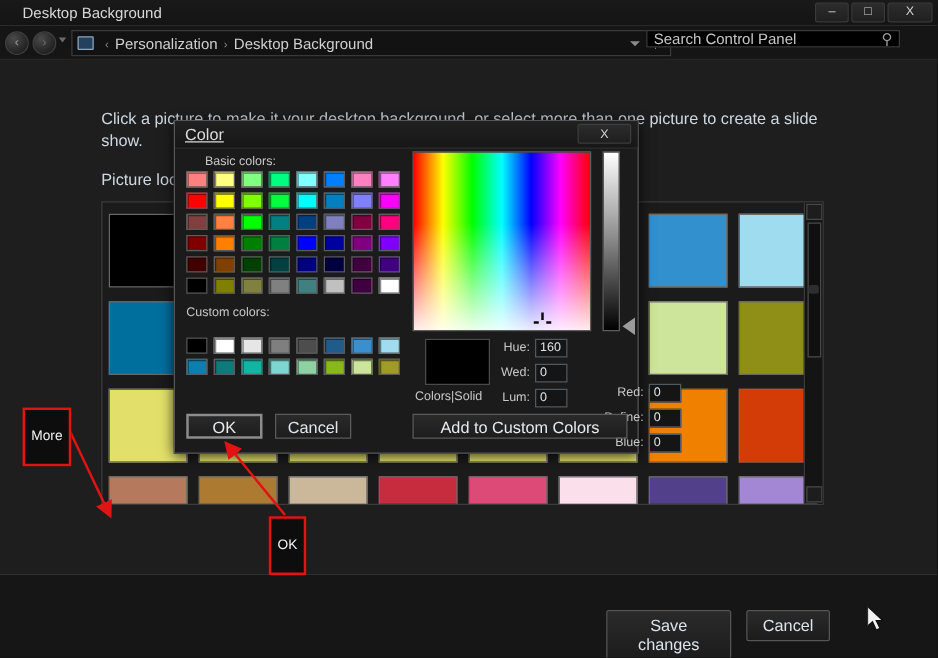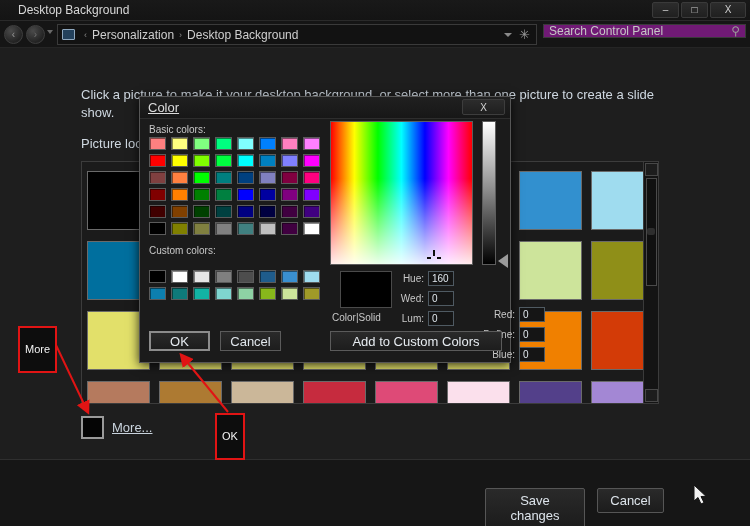--- a/index.html
+++ b/index.html
@@ -75,22 +75,22 @@
   .crumb-sep { color: #888; font-size: 9px; margin: 0 5px; }
   .crumb { color: #cfcfcf; font-size: 12px; white-space: nowrap; }
   .addr-right { margin-left: auto; display: flex; align-items: center; gap: 7px; padding-right:2px;}
   .addr-dd {
     width: 0; height: 0;
     border-left: 4px solid transparent; border-right: 4px solid transparent;
     border-top: 4px solid #8a8a8a;
   }
   .refresh-glyph { color: #9a9a9a; font-size: 13px; line-height: 1; }
   .searchbox {
-    position: absolute; left: 543px; top: 3px; width: 203px; height: 14px;
-    background: #701a75; border: 1px solid #3a3a3a;
+    position: absolute; left: 517px; top: 3px; width: 203px; height: 14px;
+    background: #000000; border: 1px solid #3a3a3a;
     display: flex; align-items: center; padding: 0 5px;
   }
   .searchbox .ph { color: #c6c6c6; font-size: 12px; }
   .searchbox .mag { margin-left: auto; color: #9a9a9a; font-size: 12px; }
 
   
   .content {
     position: absolute; left: 0; top: 48px; width: 750px; height: 411px;
     background: #1e1e1e;
   }
@@ -196,21 +196,21 @@
     position: absolute; right: 5px; top: 2px;
     width: 43px; height: 16px;
     background: linear-gradient(#2c2c2c, #1f1f1f);
     border: 1px solid #3d3d3d; border-radius: 2px;
     color: #d2d2d2; font-size: 10px;
     display: flex; align-items: center; justify-content: center;
   }
   .cd-label {
     position: absolute; font-size: 10px; color: #c8c8c8;
   }
-  .basic-label { left: 9px; top: 27px; text-align: center; }
+  .basic-label { left: 24px; top: 27px; text-align: center; }
   .custom-label { left: 9px; top: 148px; }
 
   .swatch-grid {
     position: absolute; display: grid; gap: 2px;
   }
   .basic-grid {
     left: 9px; top: 40px;
     grid-template-columns: repeat(8, 20px);
     grid-auto-rows: 15px;
   }
@@ -408,24 +408,20 @@
           <div class="thumb" style="background: rgb(163, 135, 212);"></div>
         </div>
       <div class="gal-scroll">
         <div class="arr up"></div>
         <div class="thumbbar"></div>
         <div class="grip"></div>
         <div class="arr dn"></div>
       </div>
     </div>
 
-    <div class="more-row">
-      <div class="more-swatch" style="background: rgb(5, 5, 5);"></div>
-      <div class="more-link">More...</div>
-    </div>
   </div>
 
   <div class="bottombar">
     <div class="btn save-btn">Save changes</div>
     <div class="btn cancel-btn">Cancel</div>
   </div>
 
   <div class="colordlg">
     <div class="cd-title">
       <span>Color</span>
@@ -506,21 +502,21 @@
 
     <div class="spectrum">
       <div class="xh-a"></div>
       <div class="xh-b"></div>
       <div class="xh-c"></div>
     </div>
     <div class="lumbar"></div>
     <div class="lumarrow"></div>
 
     <div class="colorsolid-box" style="background: rgb(0, 0, 0);"></div>
-    <div class="colorsolid-label">Color|Solid</div>
+    <div class="colorsolid-label">Colors|Solid</div>
 
     <div class="fields">
       <div class="fields-left">
         <div class="fld-row">
           <div class="fld-lab">Hue:</div>
           <div class="fld-box">160</div>
         </div>
         <div class="fld-row">
           <div class="fld-lab">Wed:</div>
           <div class="fld-box">0</div>

